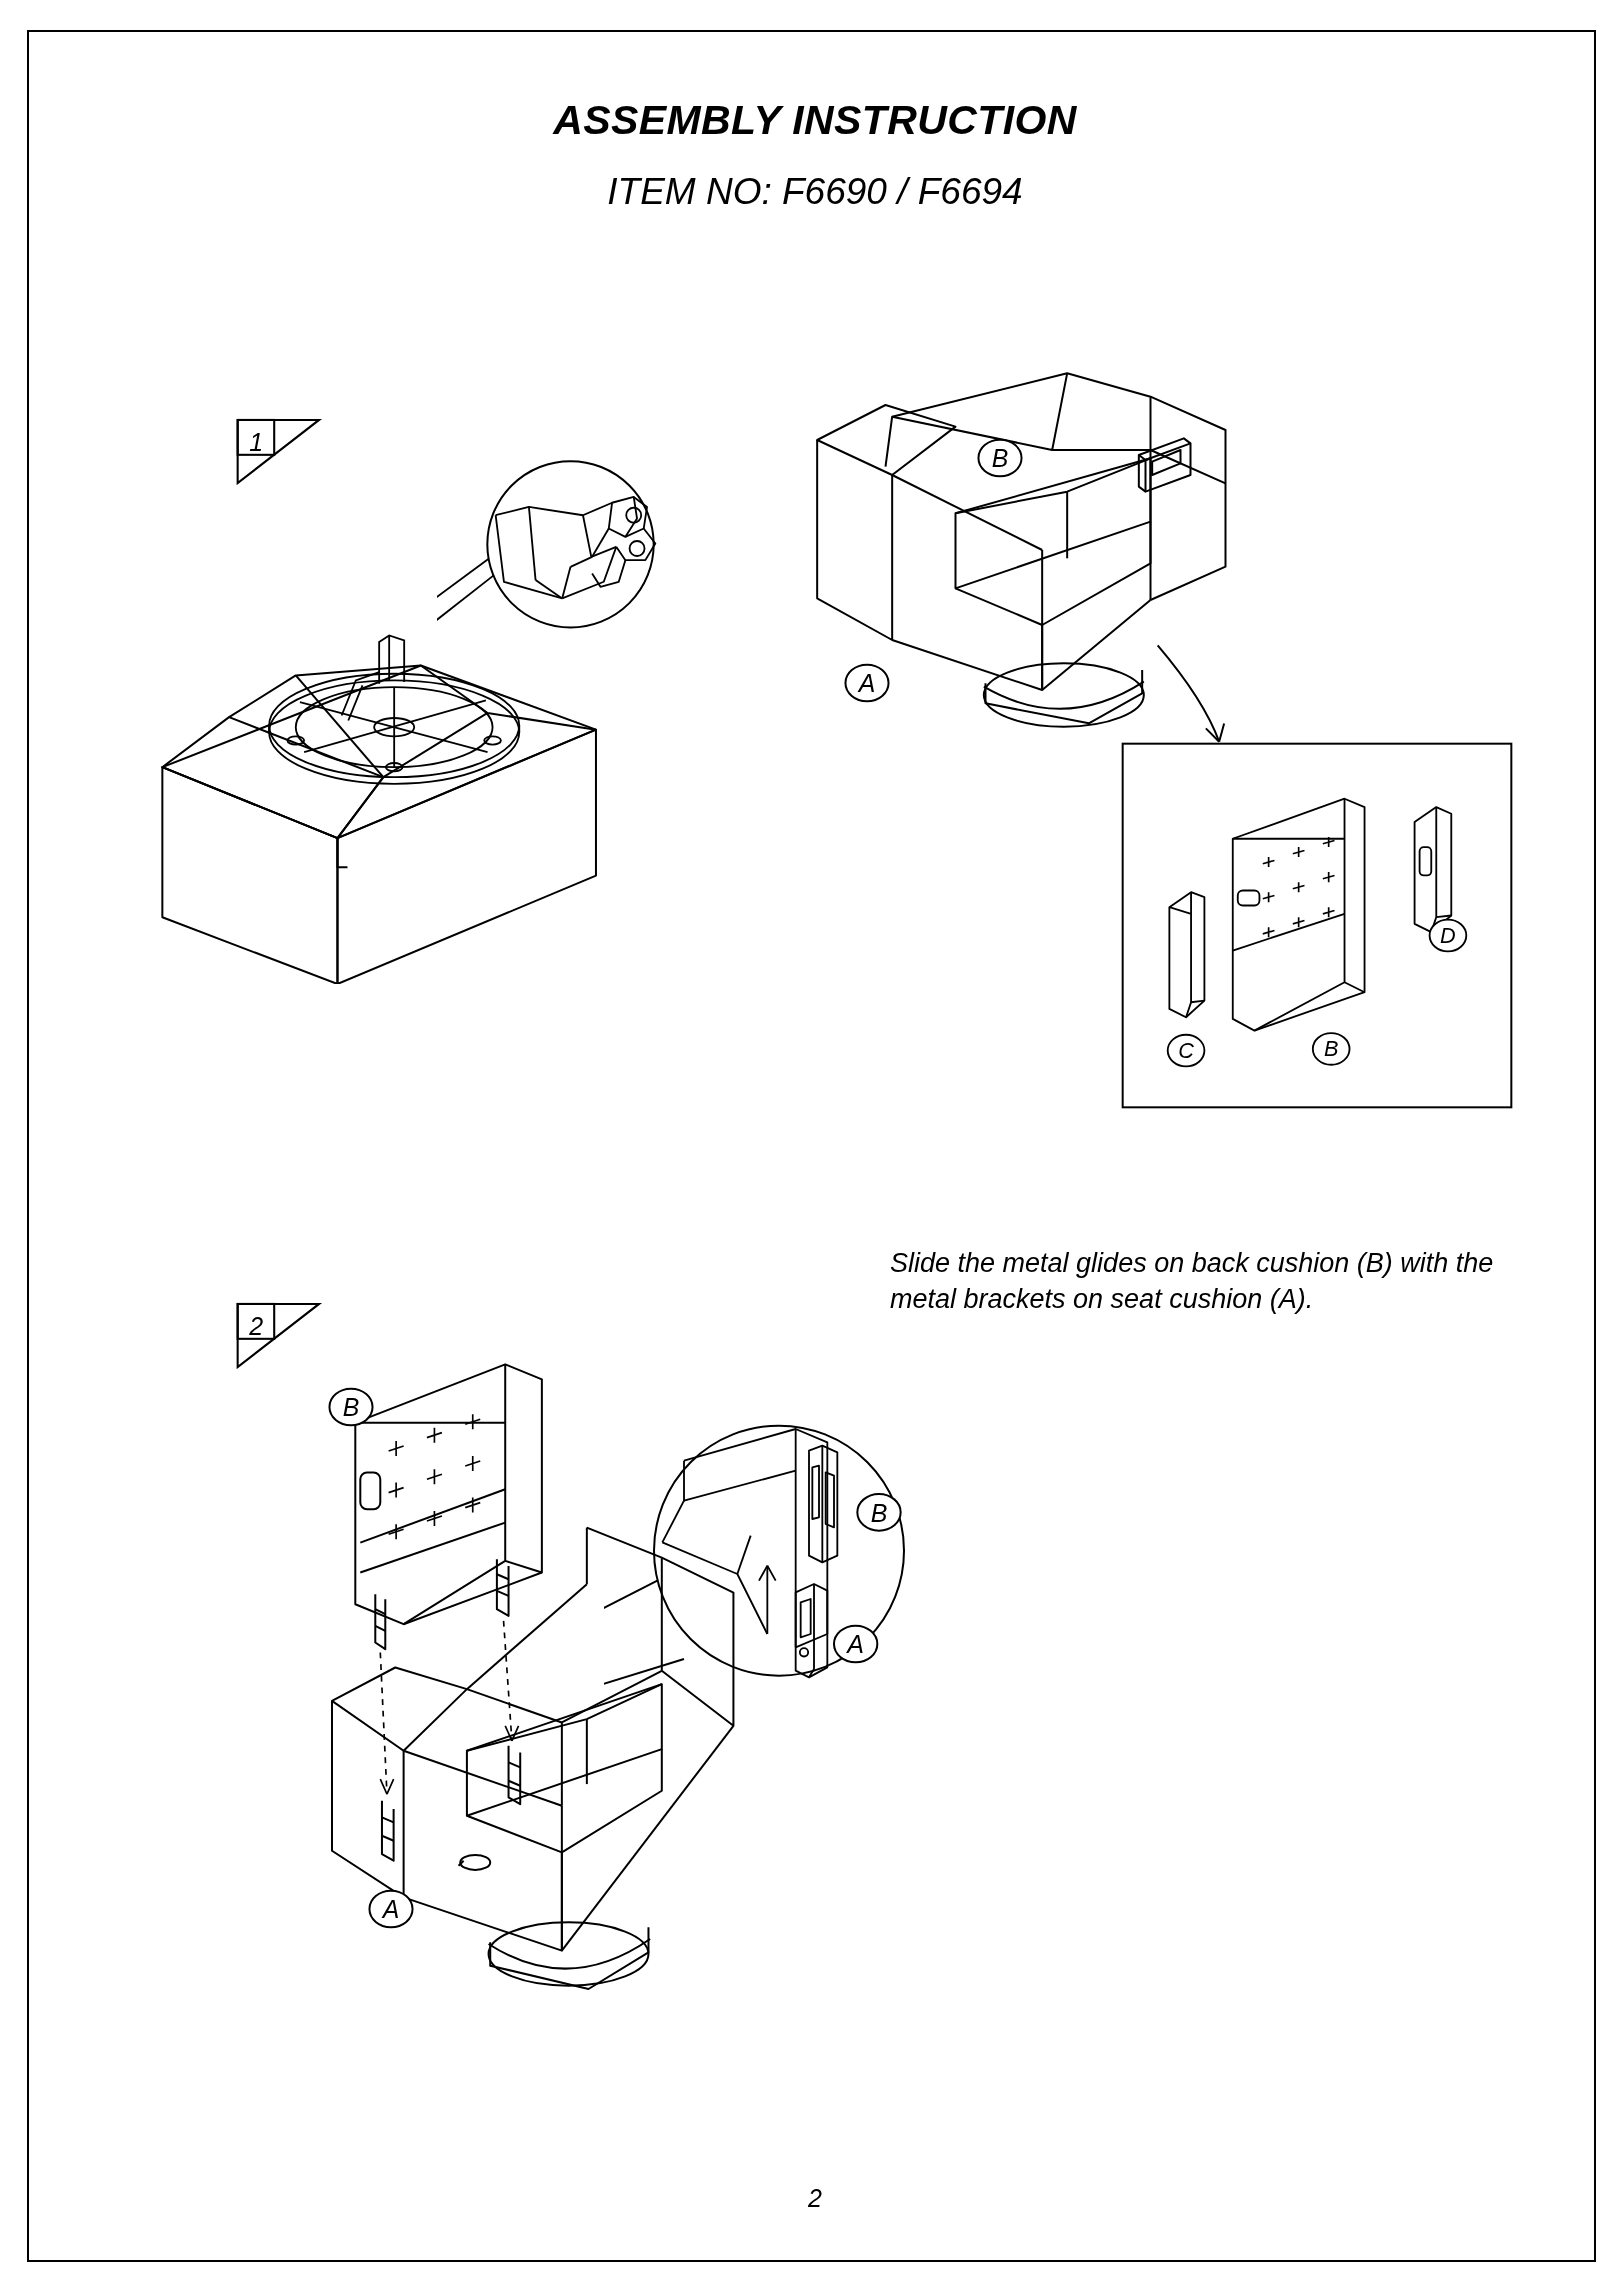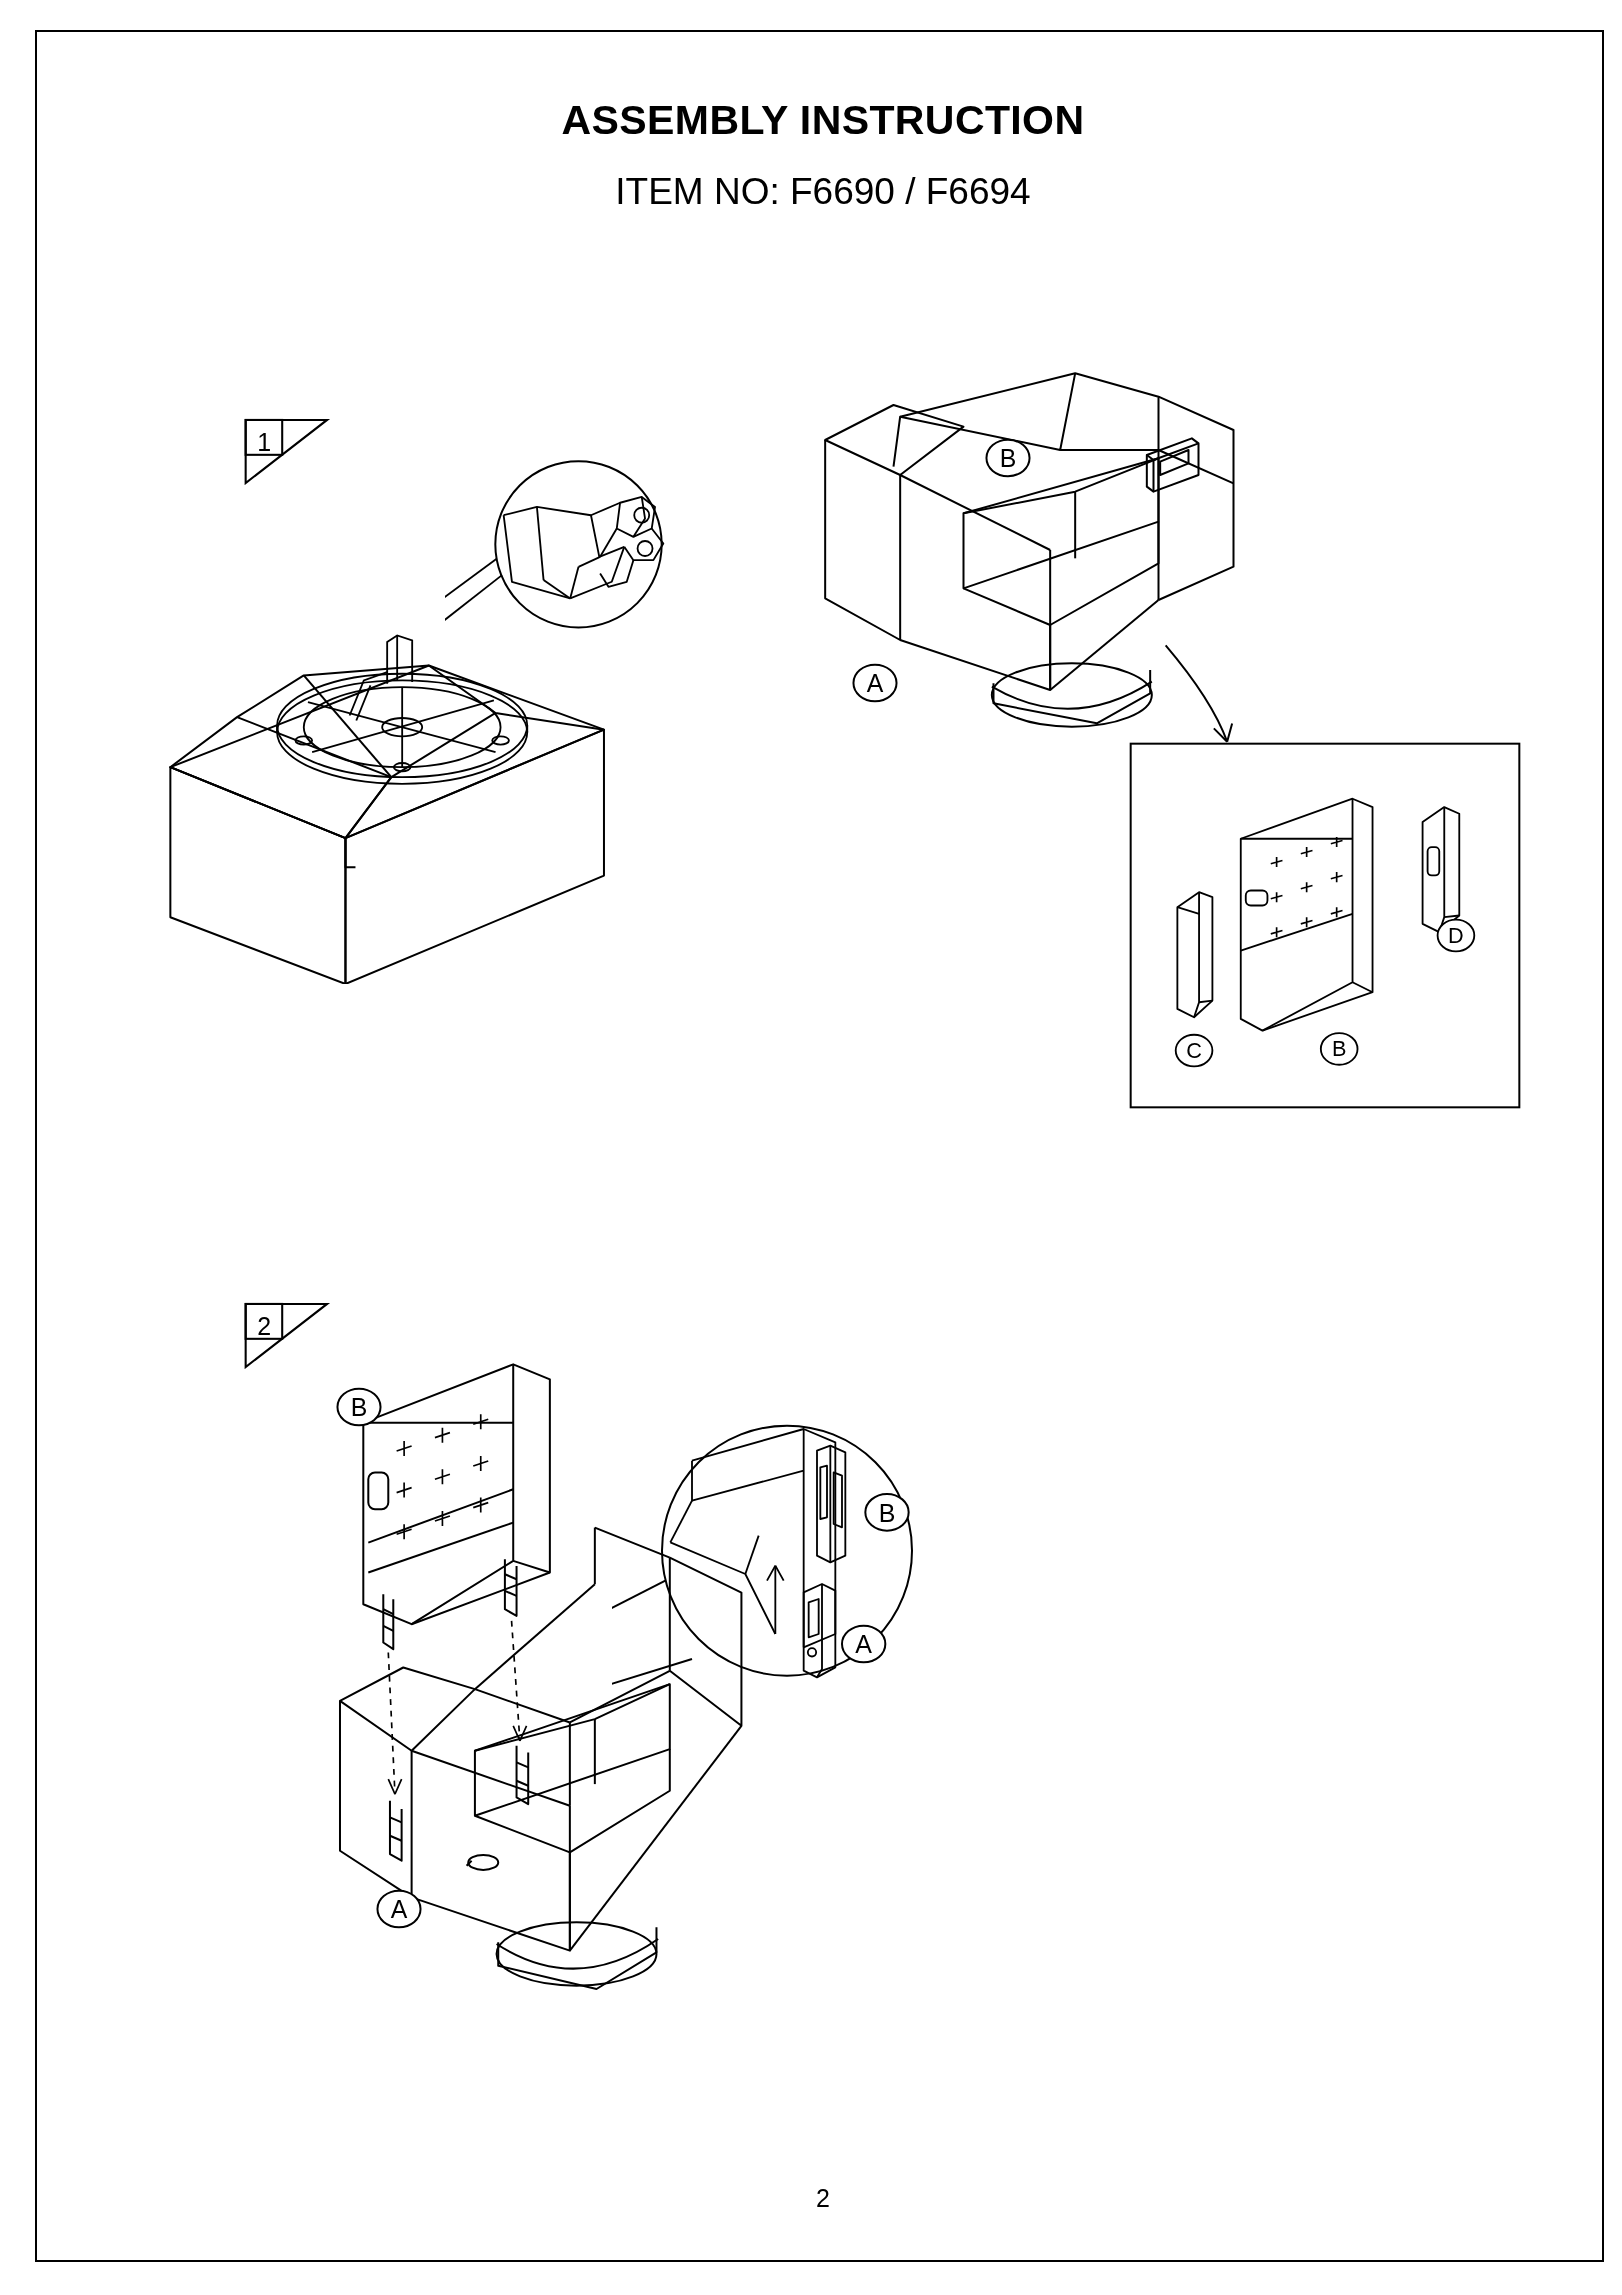--- a/index.html
+++ b/index.html
@@ -10,23 +10,24 @@
   body {
     width: 1622px;
     height: 2295px;
     font-family: "Liberation Sans", sans-serif;
     color: #000;
     position: relative;
     overflow: hidden;
   }
   .page {
     position: absolute;
-    left: 12px; top: 0;
+    left: 4px; top: 0;
     width: 1495px;
     height: 2295px;
+    font-style: italic;
   }
   .page-border {
     position: absolute;
     left: 23px;
     top: 30px;
     width: 1569px;
     height: 2232px;
     border: 2.5px solid #000;
     box-sizing: border-box;
   }
@@ -283,20 +284,21 @@
 
   <div class="step-flag" id="step2-flag">
     <svg width="98" height="67" viewBox="0 0 118 80">
       <path d="M2,2 L100,2 L2,78 Z" fill="none" stroke="#000" stroke-width="2.5"></path>
       <rect x="2" y="2" width="44" height="42" fill="none" stroke="#000" stroke-width="2.5"></rect>
     </svg>
     <span class="num">2</span>
   </div>
 
   <div class="instructions">
+    <p>Slide the metal glides on back cushion (B) with the metal brackets on seat cushion (A).</p>
   </div>
 
   <div class="fig" id="fig-step2" style="left:308px; top:1334px;">
     <svg width="583" height="667" viewBox="0 0 700 800">
       <g fill="none" stroke="#000" stroke-width="2.4" stroke-linejoin="round">
 
         <path d="M52,106 L232,36 L276,54 L276,286 L110,348 L52,324 Z"></path>
         <path d="M232,36 L232,272 L110,348"></path>
         <path d="M232,272 L276,286"></path>
         <path d="M52,106 L232,106"></path>

